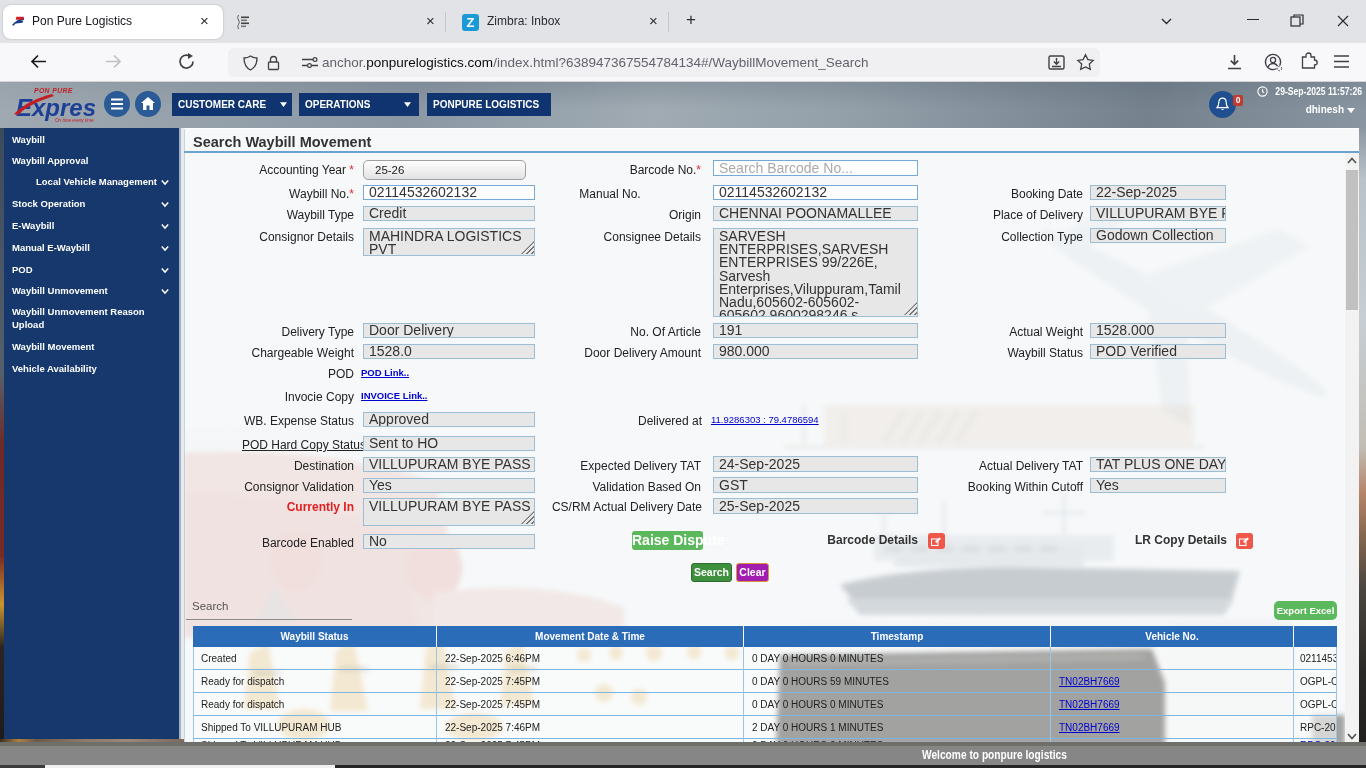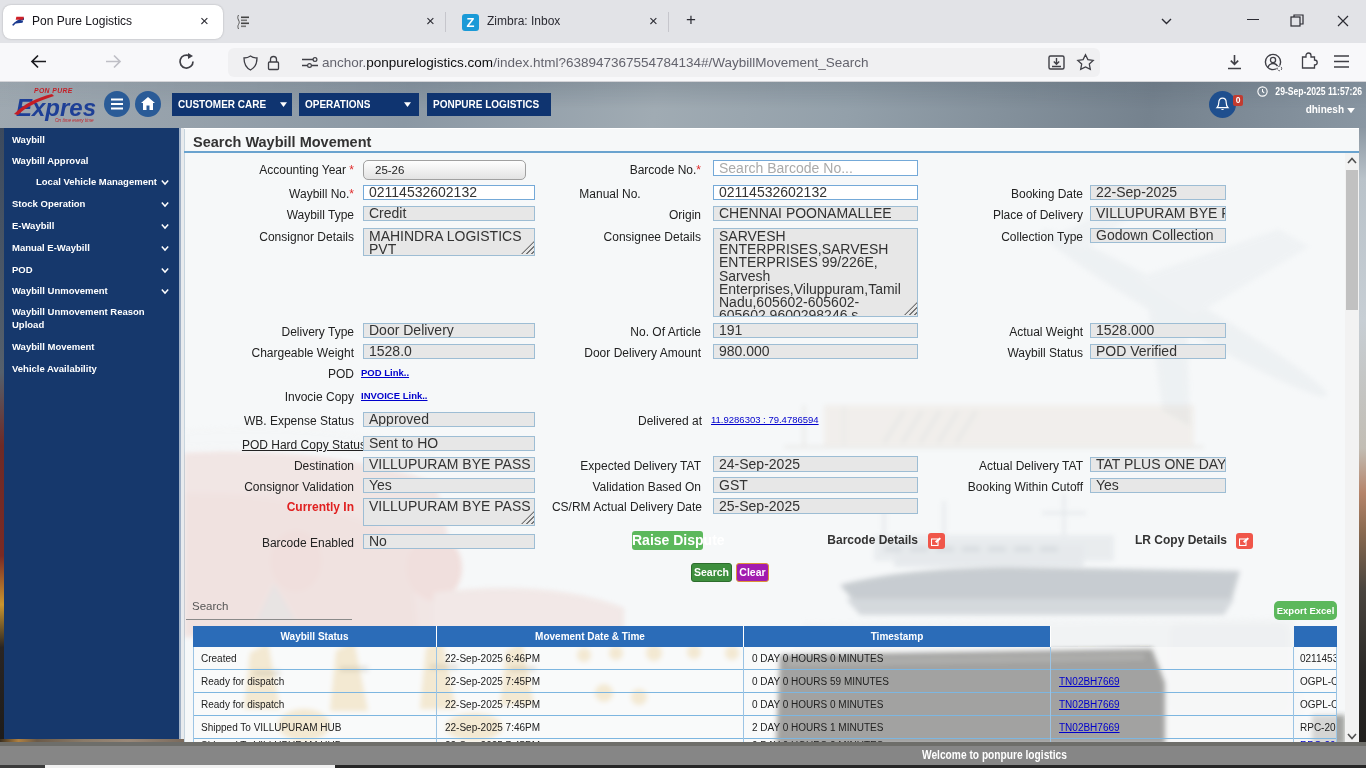--- a/index.html
+++ b/index.html
@@ -404,20 +404,21 @@
 <div class="btn" style="left:691px;top:563px;width:41px;height:19px;background:#3e8f3e;border:1px solid #2d6d2d;font-size:10.5px;line-height:17px;">Search</div>
 <div class="btn" style="left:736px;top:563px;width:33px;height:19px;background:#a21caf;border:1px solid #dd9437;font-size:10.5px;line-height:17px;">Clear</div>
 
 <div class="abs" style="left:192px;top:600px;font-size:11.5px;color:#555;">Search</div>
 <div class="abs" style="left:186px;top:619px;width:166px;height:1px;background:#8a8a8a;"></div>
 <div class="btn" style="left:1274px;top:601px;width:63px;height:19px;background:#5cb85c;border-radius:5px;font-size:9.5px;line-height:19px;white-space:nowrap;">Export Excel</div>
 
 <div class="th" style="left:193px;top:626px;width:244px;">Waybill Status</div>
 <div class="th" style="left:437px;top:626px;width:307px;">Movement Date &amp; Time</div>
 <div class="th" style="left:744px;top:626px;width:307px;">Timestamp</div>
+<div class="th" style="left:1051px;top:626px;width:243px;">Vehicle No.</div>
 <div class="th" style="left:1294px;top:626px;width:43px;border-right:none;">&nbsp;</div>
 
 <div class="trow" style="left:193px;top:647px;width:1144px;"></div>
 <div class="td" style="left:193px;top:647px;width:244px;">Created</div>
 <div class="td" style="left:437px;top:647px;width:307px;">22-Sep-2025 6:46PM</div>
 <div class="td" style="left:744px;top:647px;width:307px;">0 DAY 0 HOURS 0 MINUTES</div>
 <div class="td" style="left:1294px;top:647px;width:43px;padding-left:6px;">02114532602132</div>
 
 <div class="trow" style="left:193px;top:670px;width:1144px;"></div>
 <div class="td" style="left:193px;top:670px;width:244px;">Ready for dispatch</div>

